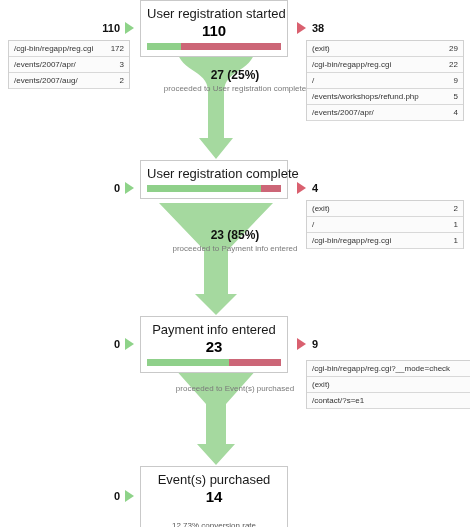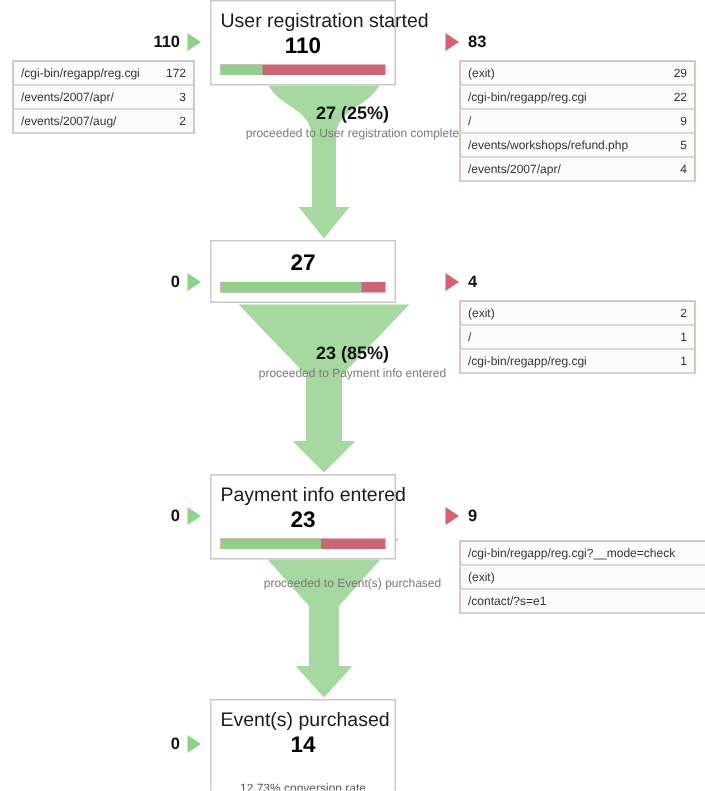--- a/index.html
+++ b/index.html
@@ -7,21 +7,21 @@
     width:470px;height:527px;
     background:#ffffff;
     font-family:"Liberation Sans",sans-serif;
     color:#222;
     overflow:hidden;
     position:relative;
   }
   #funnel{position:absolute;left:0;top:0;width:470px;height:527px;}
 
   
-  .stage{position:absolute;left:140px;width:124px;
+  .stage{position:absolute;left:140px;width:148px;
     background:#fff;border:1px solid #c9c9c9;box-sizing:border-box;
     text-align:center;padding:5px 6px 6px 6px;}
   .stage-title{font-size:13px;color:#1a1a1a;line-height:15px;white-space:nowrap;}
   .stage-count{font-size:15px;font-weight:bold;color:#000;line-height:17px;margin-top:1px;}
   .stage-sub{font-size:8px;color:#555;line-height:11px;margin-top:15px;}
 
   
   .bar{height:7px;margin-top:4px;background:#cc6677;display:flex;overflow:hidden;}
   .bar-green{height:7px;background:#8fd08a;}
 
@@ -84,21 +84,21 @@
       <div class="bar">
         <div class="bar-green" style="width: 25%;"></div>
       </div>
     </div>
     <div class="marker left" style="left: 70px; top: 22px; width: 64px;">
       <span>110</span>
       <span class="tri tri-green"></span>
     </div>
     <div class="marker" style="left: 297px; top: 22px;">
       <span class="tri tri-red"></span>
-      <span>83</span>
+      <span>38</span>
     </div>
     <div class="tbl" style="left: 8px; top: 40px; width: 122px;">
       <div class="trow">
         <span class="u">/cgi-bin/regapp/reg.cgi</span>
         <span class="v">172</span>
       </div>
       <div class="trow">
         <span class="u">/events/2007/apr/</span>
         <span class="v">3</span>
       </div>
@@ -123,21 +123,21 @@
       <div class="trow">
         <span class="u">/events/workshops/refund.php</span>
         <span class="v">5</span>
       </div>
       <div class="trow">
         <span class="u">/events/2007/apr/</span>
         <span class="v">4</span>
       </div>
     </div>
     <div class="stage" style="top: 160px;">
-      <div class="stage-count">27</div>
+      <div class="stage-title">User registration complete</div>
       <div class="bar">
         <div class="bar-green" style="width: 85%;"></div>
       </div>
     </div>
     <div class="marker left" style="left: 70px; top: 182px; width: 64px;">
       <span>0</span>
       <span class="tri tri-green"></span>
     </div>
     <div class="marker" style="left: 297px; top: 182px;">
       <span class="tri tri-red"></span>

